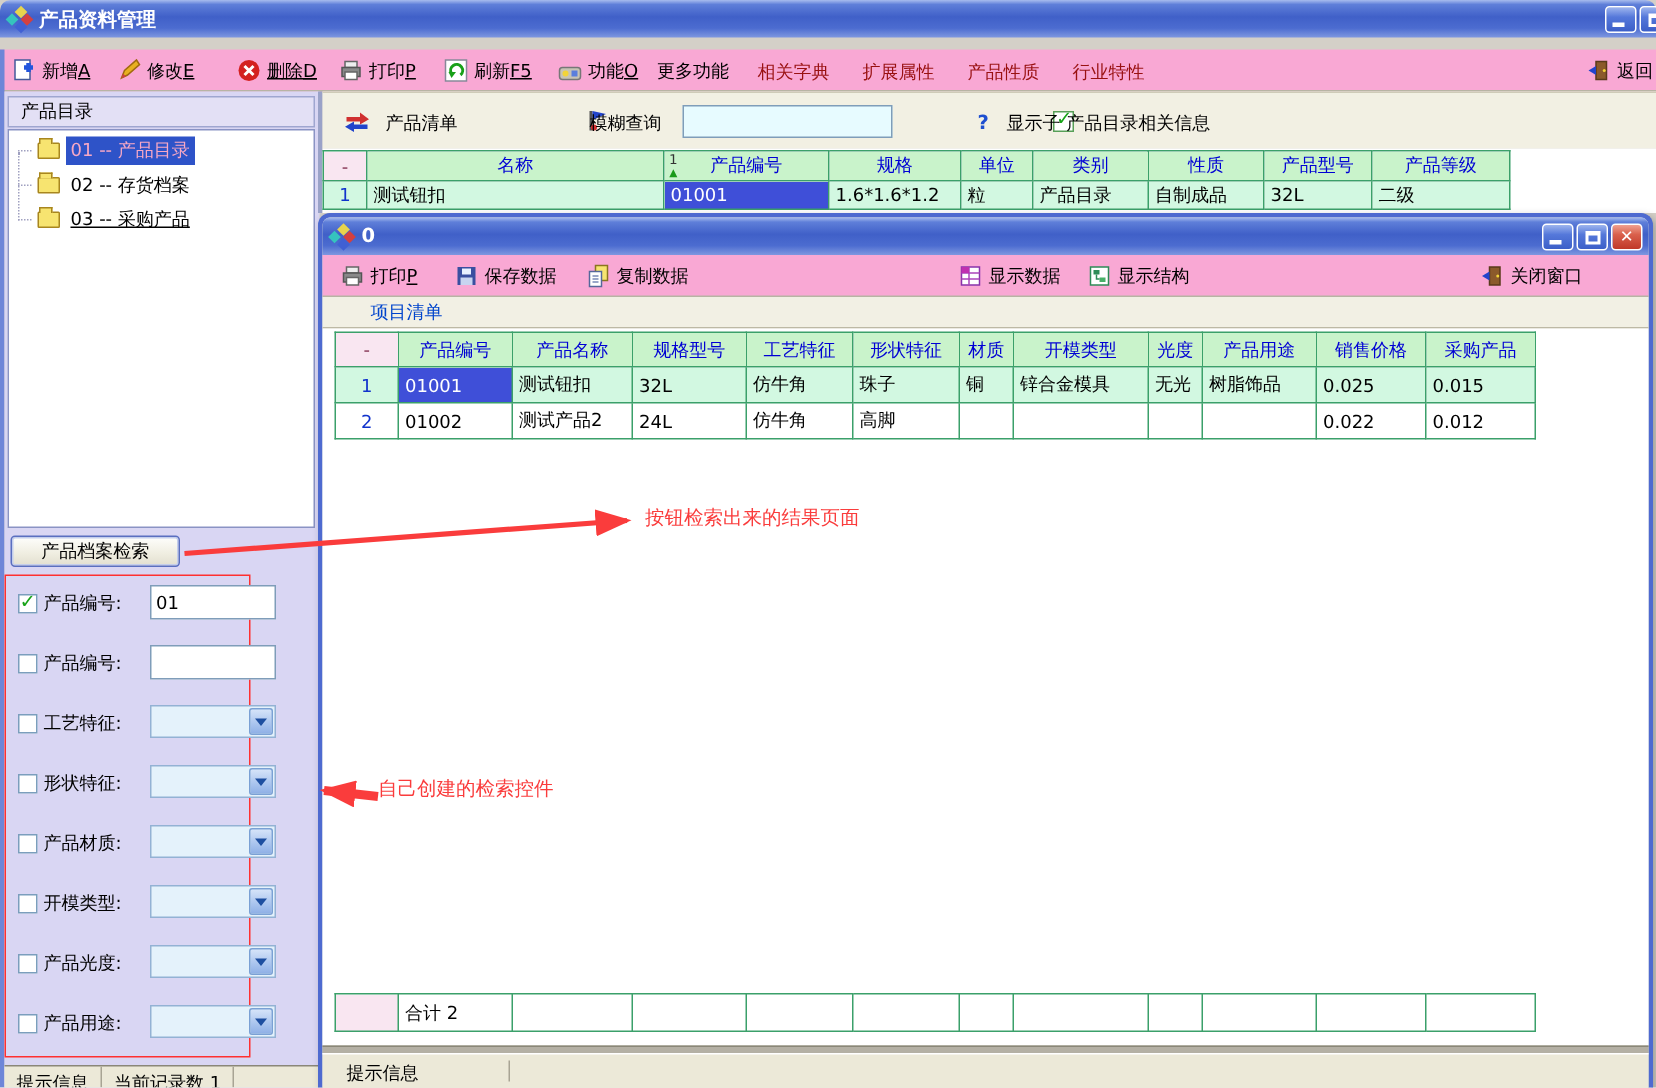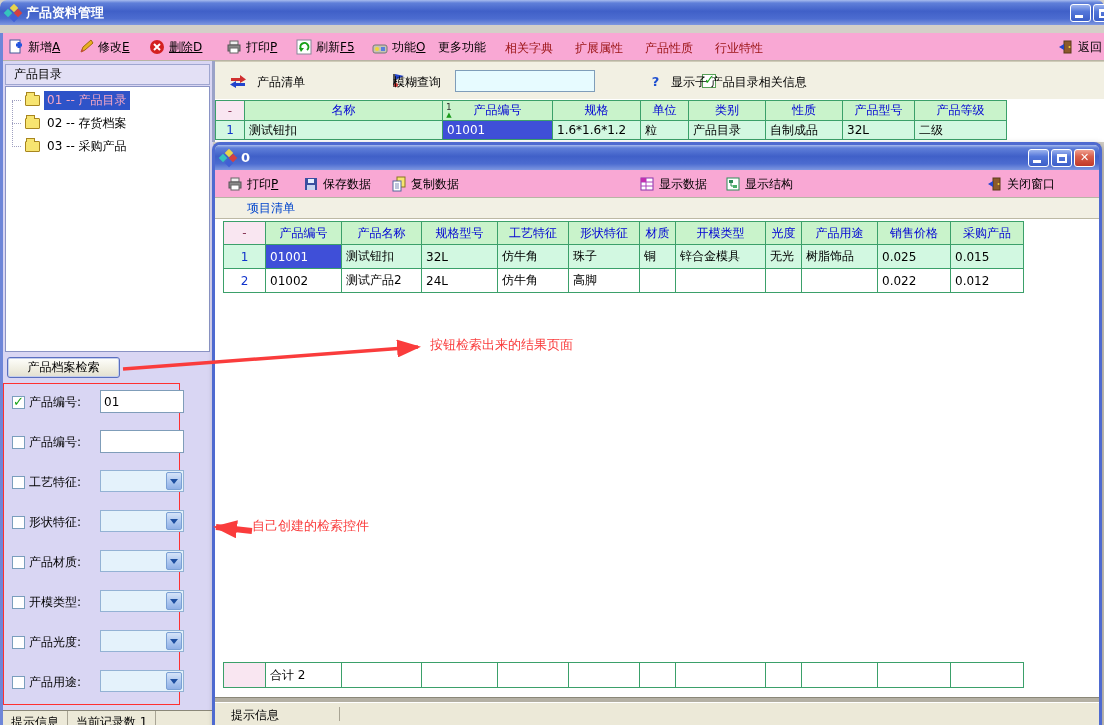--- a/index.html
+++ b/index.html
@@ -148,21 +148,21 @@
         </svg></span>
     <span><span>新增</span><u>A</u></span>
   </span>
   <span class="tbtn" style="left:78px;">
     <span class="ic"><svg width="16" height="16">
           <polygon points="3,13 5,8 13,1 15,4 7,11" fill="#E8B020" stroke="#A06A10"></polygon>
           <polygon points="3,13 4,10 6,12" fill="#D04040"></polygon>
         </svg></span>
     <span><span>修改</span><u>E</u></span>
   </span>
-  <span class="tbtn" style="left:149px;text-decoration:underline;">
+  <span class="tbtn" style="left:158px;text-decoration:underline;">
     <span class="ic"><svg width="16" height="16">
           <circle cx="8" cy="8" r="7" fill="#D42020"></circle>
           <path d="M5,5 L11,11 M11,5 L5,11" stroke="#fff" stroke-width="2"></path>
         </svg></span>
     <span><span>删除</span><u>D</u></span>
   </span>
   <span class="tbtn" style="left:226px;">
     <span class="ic"><svg width="16" height="16">
           <rect x="4" y="2" width="8" height="4" fill="#EEE" stroke="#666"></rect>
           <rect x="2" y="6" width="12" height="6" fill="#8A8A8A" stroke="#555"></rect>
@@ -216,32 +216,32 @@
   <div class="tree-item" style="top:6px;">
     <span class="tconn"></span>
     <span class="folder"></span>
     <span class="tlabel sel">01 -- 产品目录</span>
   </div>
   <div class="tree-item" style="top:29px;">
     <span class="tconn"></span>
     <span class="folder"></span>
     <span class="tlabel">02 -- 存货档案</span>
   </div>
-  <div class="tree-item" style="top:52px;">
+  <div class="tree-item" style="top:52px;text-decoration:underline;">
     <span class="tconn"></span>
     <span class="folder"></span>
     <span class="tlabel">03 -- 采购产品</span>
   </div>
 </div>
 
 <div class="abs xpbtn" style="left:7px;top:357px;width:113px;height:21px;">
   <span>产品档案检索</span>
 </div>
 
-<div class="abs redbox" style="left:3px;top:383px;width:177px;height:322px;">
+<div class="abs redbox" style="left:3px;top:383px;width:164px;height:322px;">
   <div class="srow" style="top:5px;">
     <span class="cb checked"></span>
     <span class="slabel">产品编号:</span>
     <input class="sinput" value="01" style="">
   </div>
   <div class="srow" style="top:45px;">
     <span class="cb"></span>
     <span class="slabel">产品编号:</span>
     <input class="sinput" value="" style="">
   </div>

